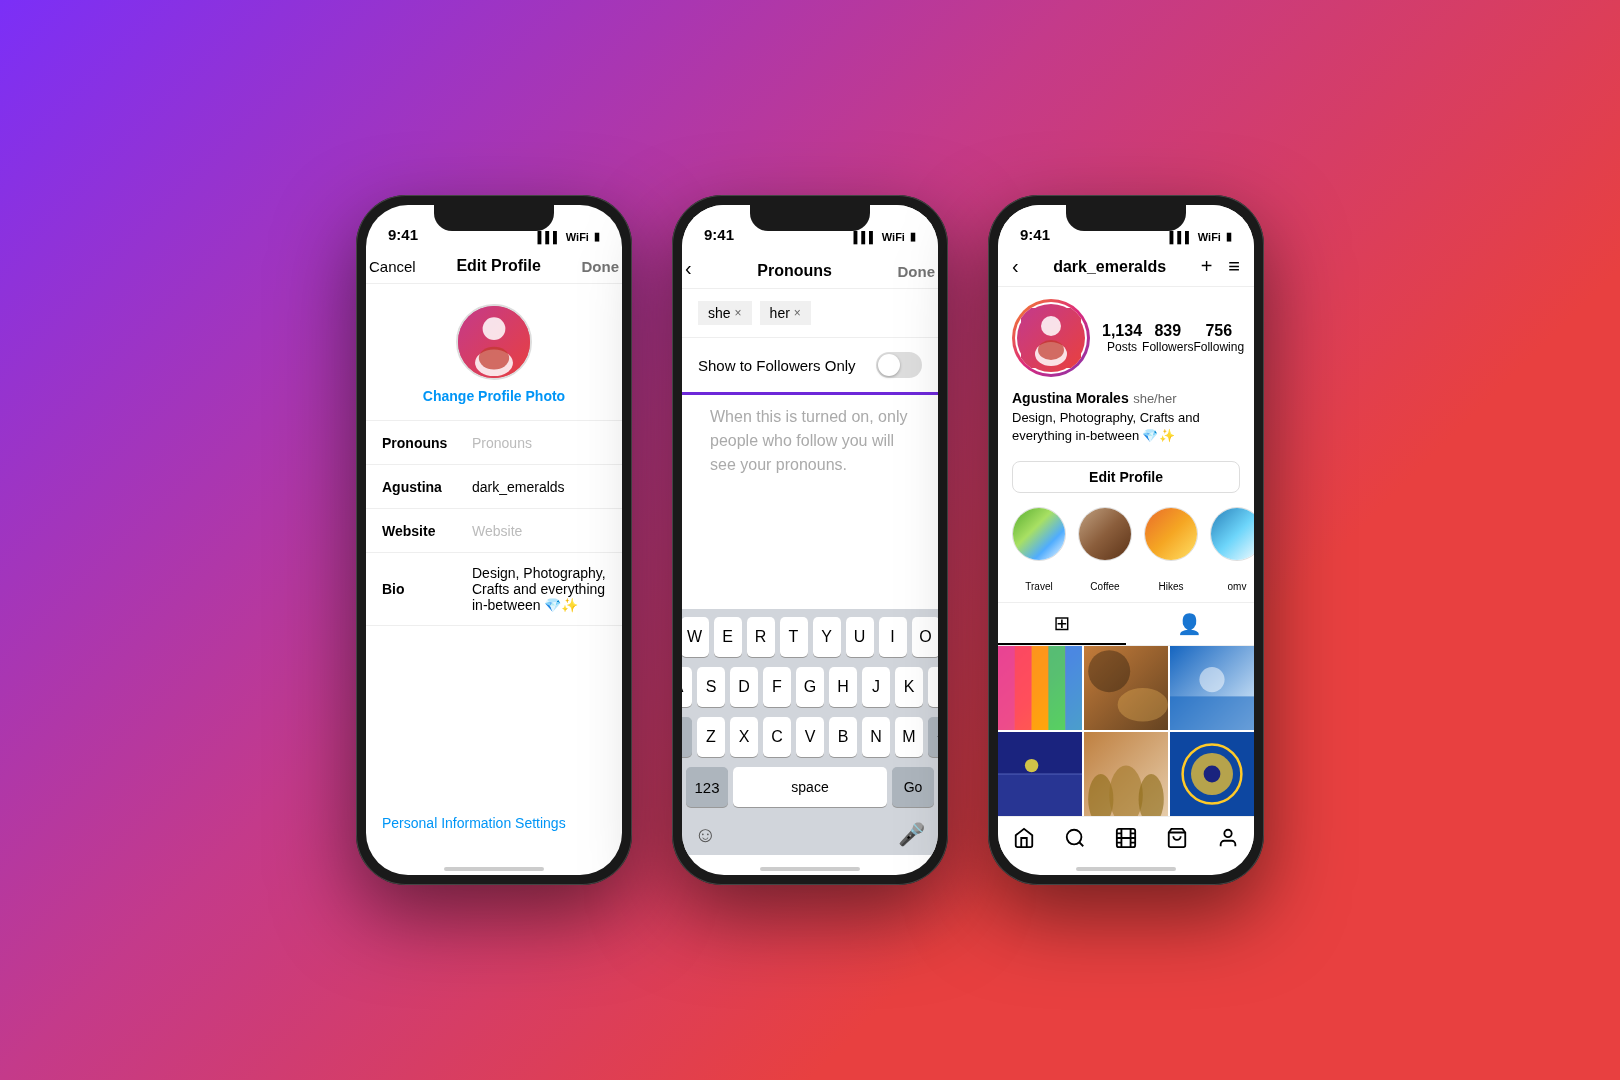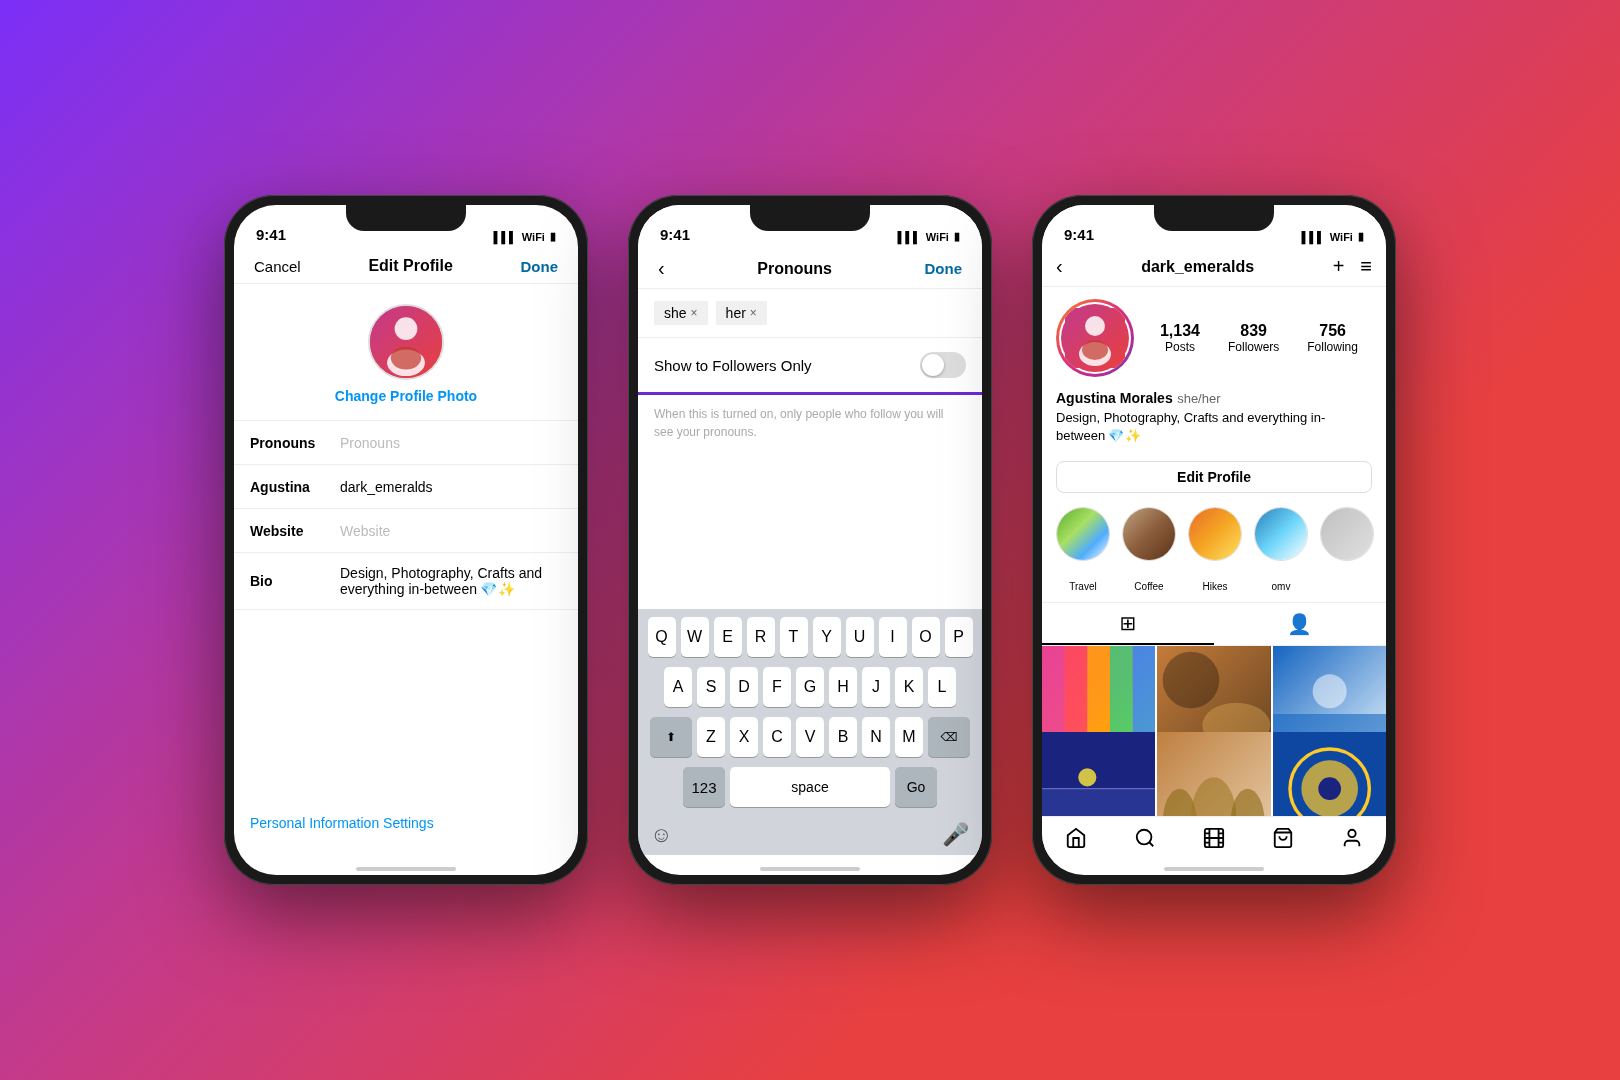--- a/index.html
+++ b/index.html
@@ -10,21 +10,21 @@
       display: flex;
       align-items: center;
       justify-content: center;
       gap: 40px;
       font-family: -apple-system, BlinkMacSystemFont, 'SF Pro Text', sans-serif;
       overflow: hidden;
     }
 
     
     .phone {
-      width: 364px;
+      width: 276px;
       height: 690px;
       background: #1a1a1a;
       border-radius: 50px;
       padding: 10px;
       box-shadow: 0 30px 80px rgba(0,0,0,0.5), inset 0 0 0 1px #444;
       position: relative;
       flex-shrink: 0;
     }
     .phone-inner {
       width: 100%;
@@ -58,29 +58,29 @@
       justify-content: space-between;
       padding: 0 22px 6px;
       font-size: 12px;
       font-weight: 600;
       flex-shrink: 0;
     }
     .status-time { font-size: 15px; font-weight: 700; }
     .status-icons { display: flex; gap: 5px; align-items: center; font-size: 11px; }
     .nav-bar {
       display: flex;
-      align-items: center;
+      align-items: flex-end;
       justify-content: space-between;
-      padding: 8px 20px;
+      padding: 8px 3px;
       border-bottom: 1px solid #eee;
       flex-shrink: 0;
     }
     .nav-cancel { color: #000; font-size: 15px; }
     .nav-title { font-size: 16px; font-weight: 700; }
-    .nav-done { color: #0369a1; font-size: 15px; font-weight: 600; }
+    .nav-done { color: #737373; font-size: 15px; font-weight: 600; }
 
     .profile-photo-section {
       display: flex;
       flex-direction: column;
       align-items: center;
       padding: 20px 0 16px;
       border-bottom: 1px solid #eee;
     }
     .avatar-circle {
       width: 76px;
@@ -161,22 +161,22 @@
       width: 22px;
       height: 22px;
       background: #fff;
       border-radius: 50%;
       position: absolute;
       top: 2px;
       left: 2px;
       box-shadow: 0 1px 3px rgba(0,0,0,0.3);
     }
     .toggle-description {
-      padding: 10px 16px;
-      font-size: 12px;
+      padding: 10px 28px;
+      font-size: 16px;
       color: #aaa;
       line-height: 1.5;
     }
 
     
     .keyboard {
       background: #d1d5db;
       padding: 8px 4px 4px;
       flex-shrink: 0;
     }

